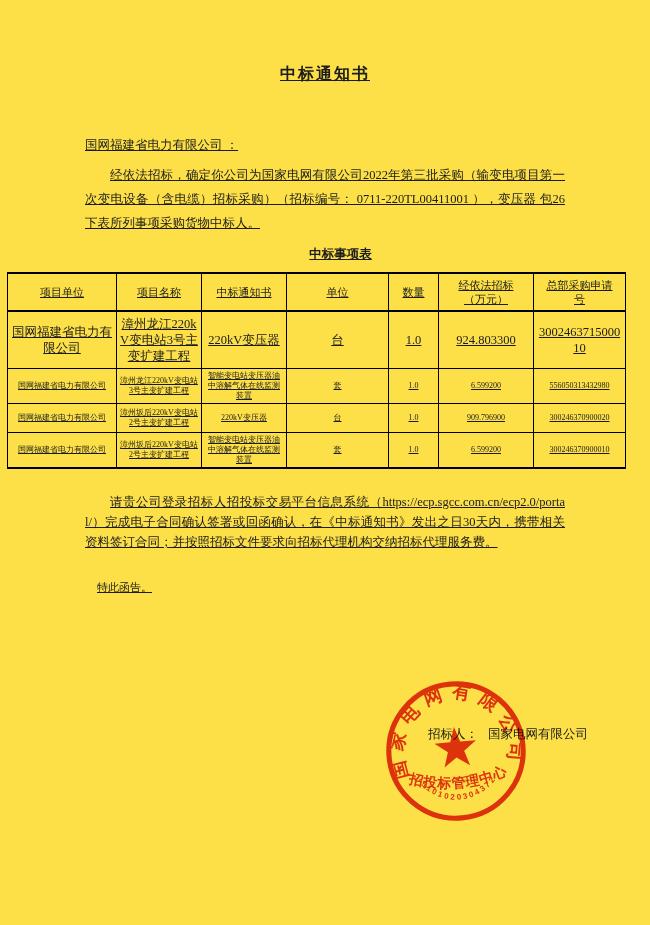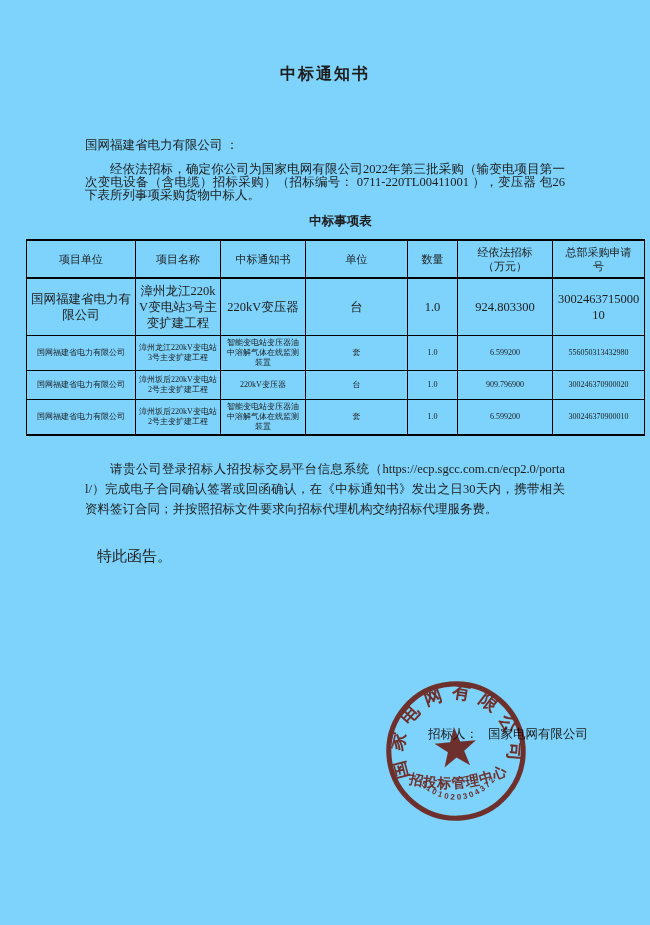--- a/index.html
+++ b/index.html
@@ -1,54 +1,55 @@
 <!DOCTYPE html>
 <html><head>
 <meta charset="utf-8">
 <style>
   html,body { margin:0; padding:0; background:#ffffff; }
   .page {
     position:relative;
     width:650px; height:925px;
-    background:#7dd3fc;
+    background:#fde047;
     font-family:"Liberation Serif","DejaVu Serif",serif;
     color:#1c1c1c;
     overflow:hidden;
+    text-decoration:underline;
   }
   .doc-title {
     padding-top:64px;
     text-align:center;
     font-size:16px;
     font-weight:bold;
     font-family:"Liberation Sans","DejaVu Sans",sans-serif;
     letter-spacing:2px;
   }
   .recipient {
     margin:52px 0 0 85px;
     font-size:12.5px;
   }
   .para {
     margin:9px 85px 0 85px;
     width:480px;
     font-size:12.5px;
-    line-height:13px;
+    line-height:24px;
     text-align:justify;
     text-indent:2em;
     word-break:break-all;
   }
   .table-caption {
     margin-top:11px;
     text-align:center;
     font-size:12.5px;
     font-weight:bold;
     font-family:"Liberation Sans","DejaVu Sans",sans-serif;
     margin-left:31px;
   }
   table.bid-table {
-    margin:9px 0 0 26px;
+    margin:9px 0 0 7px;
     width:619px;
     border-collapse:collapse;
     table-layout:fixed;
     border-top:2px solid #000;
     border-bottom:2px solid #000;
   }
   .bid-table th, .bid-table td {
     border:1px solid #000;
     text-align:center;
     vertical-align:middle;
@@ -61,21 +62,21 @@
     height:32px;
     border-bottom:2px solid #000;
     white-space:pre-line;
     line-height:14px;
   }
   .bid-table tr.row-large td { font-size:12.5px; height:52px; line-height:16px; }
   .bid-table tr.row-small td { font-size:8px;  height:24px; line-height:10px; }
   .para2 { margin-top:23px; line-height:20px; }
   .closing {
     margin:28px 0 0 97px;
-    font-size:15px;
+    font-size:11px;
   }
   .signature {
     position:absolute;
     left:400px; top:726px;
     font-size:12.5px;
     white-space:nowrap;
     margin-left:28px;
   }
   .signature .sig-label { margin-right:10px; }
   .seal {

